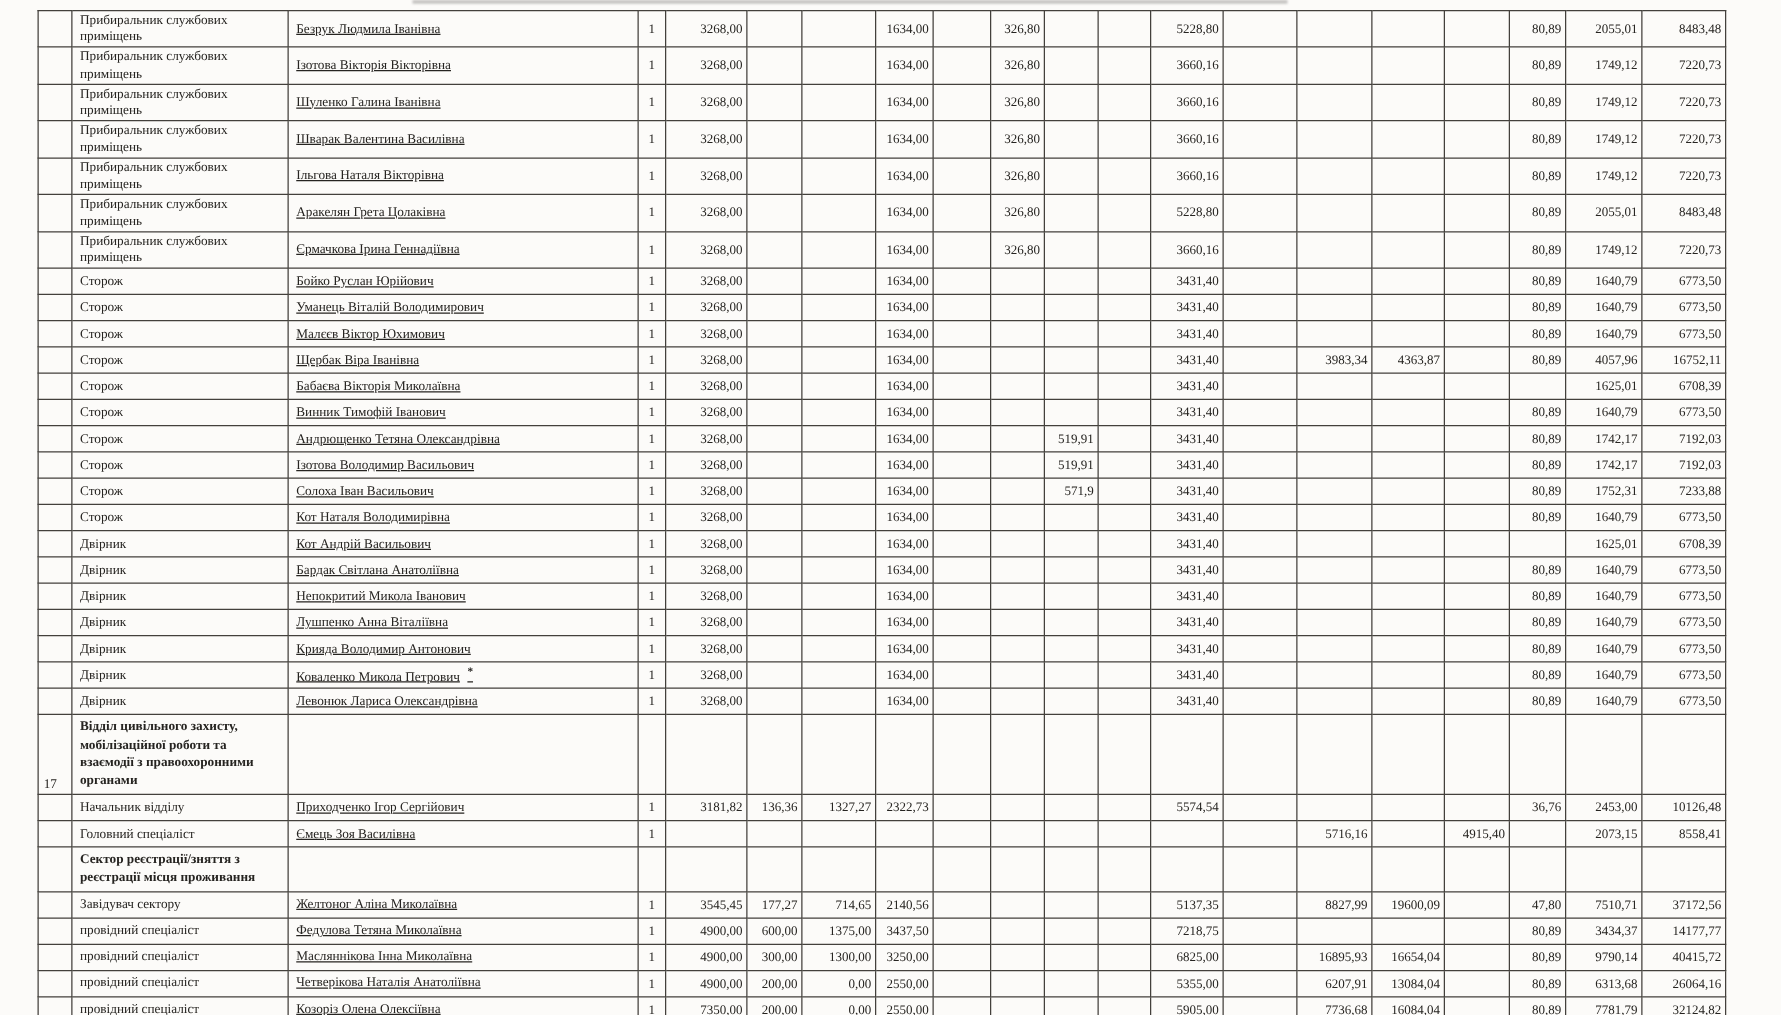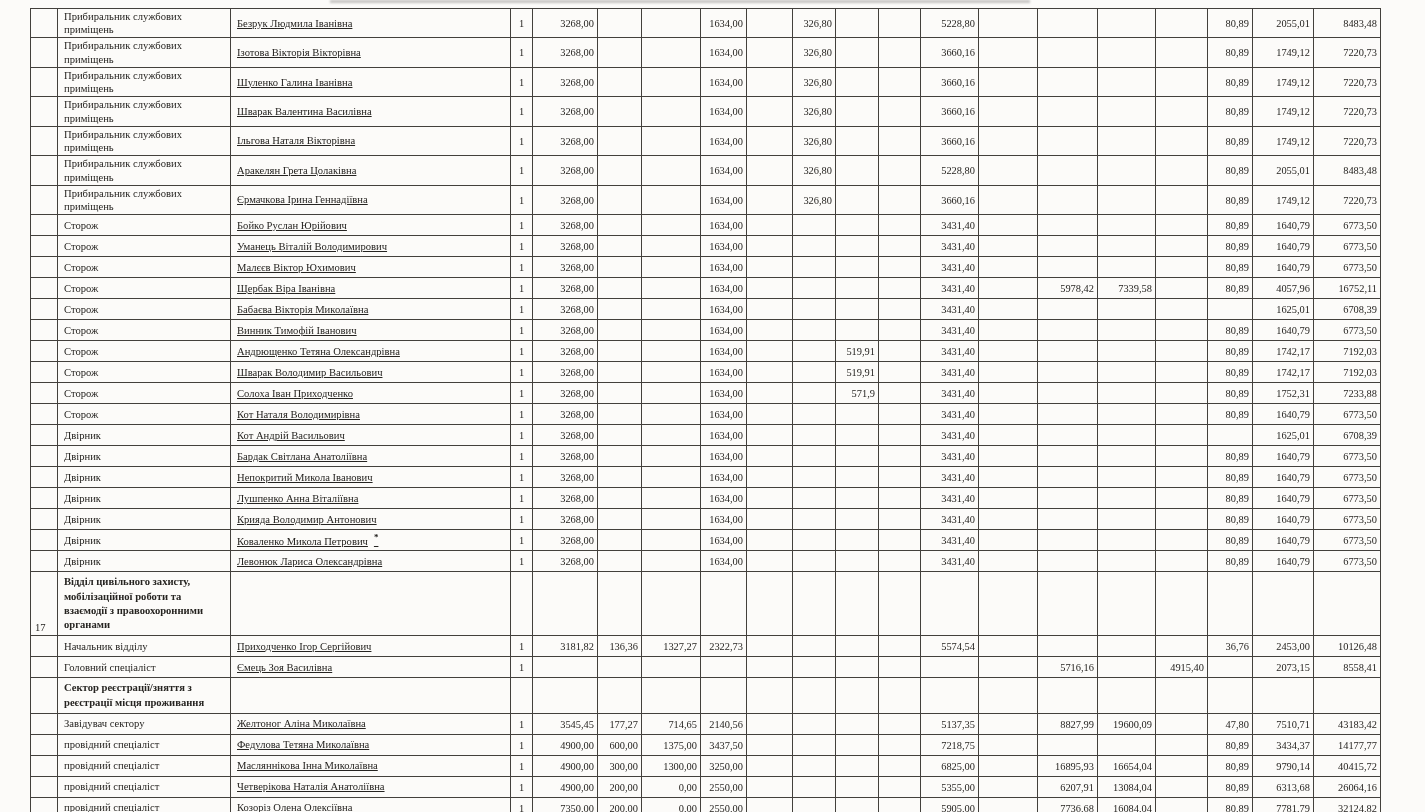--- a/index.html
+++ b/index.html
@@ -307,22 +307,22 @@
           <td class="val">3268,00</td>
           <td class="val"></td>
           <td class="val"></td>
           <td class="val">1634,00</td>
           <td class="val"></td>
           <td class="val"></td>
           <td class="val"></td>
           <td class="val"></td>
           <td class="val">3431,40</td>
           <td class="val"></td>
-          <td class="val">5978,42</td>
-          <td class="val">7339,58</td>
+          <td class="val">3983,34</td>
+          <td class="val">4363,87</td>
           <td class="val"></td>
           <td class="val">80,89</td>
           <td class="val">4057,96</td>
           <td class="val">16752,11</td>
         </tr>
         <tr>
           <td class="num"></td>
           <td class="pos">Сторож</td>
           <td class="name">Бабаєва Вікторія Миколаївна</td>
           <td class="val cnt">1</td>
@@ -383,21 +383,21 @@
           <td class="val"></td>
           <td class="val"></td>
           <td class="val"></td>
           <td class="val">80,89</td>
           <td class="val">1742,17</td>
           <td class="val">7192,03</td>
         </tr>
         <tr>
           <td class="num"></td>
           <td class="pos">Сторож</td>
-          <td class="name">Шварак Володимир Васильович</td>
+          <td class="name">Ізотова Володимир Васильович</td>
           <td class="val cnt">1</td>
           <td class="val">3268,00</td>
           <td class="val"></td>
           <td class="val"></td>
           <td class="val">1634,00</td>
           <td class="val"></td>
           <td class="val"></td>
           <td class="val">519,91</td>
           <td class="val"></td>
           <td class="val">3431,40</td>
@@ -405,21 +405,21 @@
           <td class="val"></td>
           <td class="val"></td>
           <td class="val"></td>
           <td class="val">80,89</td>
           <td class="val">1742,17</td>
           <td class="val">7192,03</td>
         </tr>
         <tr>
           <td class="num"></td>
           <td class="pos">Сторож</td>
-          <td class="name">Солоха Іван Приходченко</td>
+          <td class="name">Солоха Іван Васильович</td>
           <td class="val cnt">1</td>
           <td class="val">3268,00</td>
           <td class="val"></td>
           <td class="val"></td>
           <td class="val">1634,00</td>
           <td class="val"></td>
           <td class="val"></td>
           <td class="val">571,9</td>
           <td class="val"></td>
           <td class="val">3431,40</td>
@@ -708,21 +708,21 @@
           <td class="val"></td>
           <td class="val"></td>
           <td class="val"></td>
           <td class="val">5137,35</td>
           <td class="val"></td>
           <td class="val">8827,99</td>
           <td class="val">19600,09</td>
           <td class="val"></td>
           <td class="val">47,80</td>
           <td class="val">7510,71</td>
-          <td class="val">43183,42</td>
+          <td class="val">37172,56</td>
         </tr>
         <tr>
           <td class="num"></td>
           <td class="pos">провідний спеціаліст</td>
           <td class="name">Федулова Тетяна Миколаївна</td>
           <td class="val cnt">1</td>
           <td class="val">4900,00</td>
           <td class="val">600,00</td>
           <td class="val">1375,00</td>
           <td class="val">3437,50</td>

